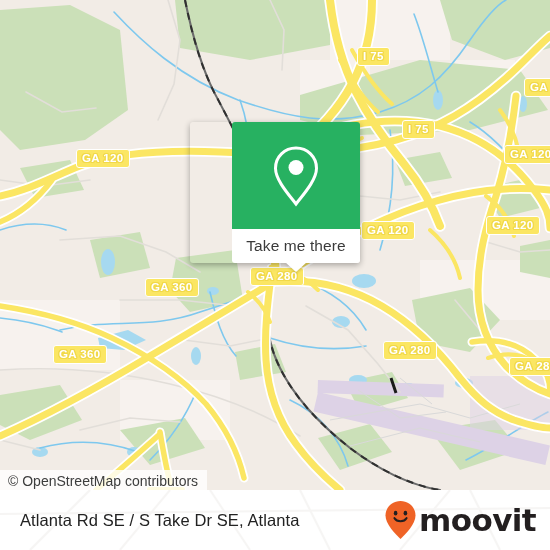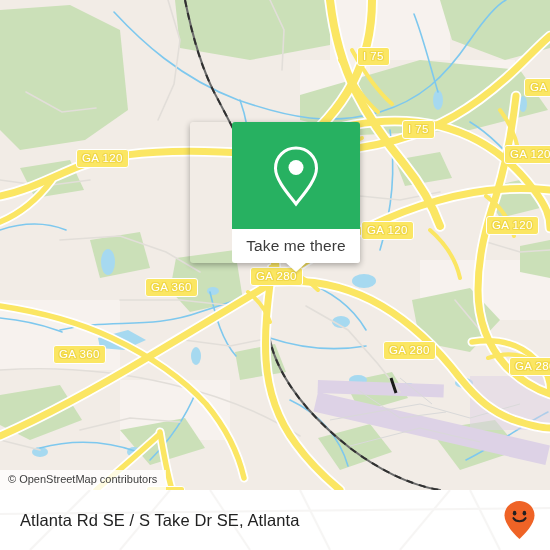--- a/index.html
+++ b/index.html
@@ -21,37 +21,37 @@
   .map-svg { position:absolute; left:0; top:0; width:550px; height:490px; display:block; }
 
   
   .shield {
     position:absolute;
     background:#fbe663;
     border:1.6px solid #ffffff;
     border-radius:3px;
     color:#ffffff;
     font-size:11.5px;
-    font-weight:normal;
+    font-weight:bold;
     letter-spacing:0.4px;
     line-height:1;
     padding:2.5px 5px 3px 5px;
     white-space:nowrap;
     text-shadow:
       -1.2px 0 #f1d94a, 1.2px 0 #f1d94a, 0 -1.2px #f1d94a, 0 1.2px #f1d94a,
       -1px -1px #f1d94a, 1px -1px #f1d94a, -1px 1px #f1d94a, 1px 1px #f1d94a;
     font-family:"Liberation Sans", sans-serif;
   }
 
   
   .attribution {
     position:absolute; left:0; top:470px;
     background:rgba(255,255,255,0.80);
     color:#3d3d3d;
-    font-size:11px;
+    font-size:14px;
     padding:3px 9px 4px 8px;
     white-space:nowrap;
     line-height:1.15;
   }
 
   
   .popup {
     position:absolute; left:190px; top:122px;
     width:170px;
     border-radius:3px;
@@ -321,16 +321,17 @@
       </g>
     </svg>
     <div class="footer-title">Atlanta Rd SE / S Take Dr SE, Atlanta</div>
     <div class="brand">
       <svg width="33" height="40" viewBox="0 0 33 40">
         <path d="M16.5 1 C8 1 1.5 7.6 1.5 15.6 C1.5 24 11 34 16.5 39 C22 34 31.5 24 31.5 15.6 C31.5 7.6 25 1 16.5 1 Z" fill="#ef6326"></path>
         <ellipse cx="11.6" cy="13.2" rx="1.8" ry="2.4" fill="#231f20"></ellipse>
         <ellipse cx="21.4" cy="13.2" rx="1.8" ry="2.4" fill="#231f20"></ellipse>
         <path d="M10.5 18.2 C12.8 22.2 20.2 22.2 22.5 18.2" stroke="#231f20" stroke-width="2.1" fill="none" stroke-linecap="round"></path>
       </svg>
+      <span class="brand-word">moovit</span>
     </div>
   </div>
 
 </div>
 
 </body></html>

